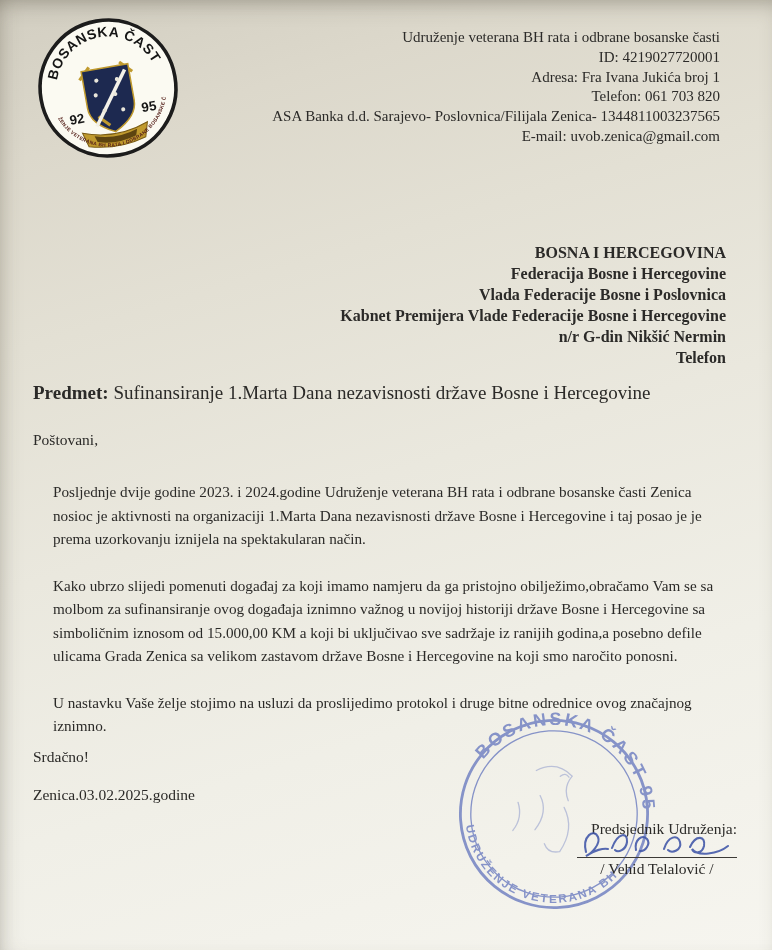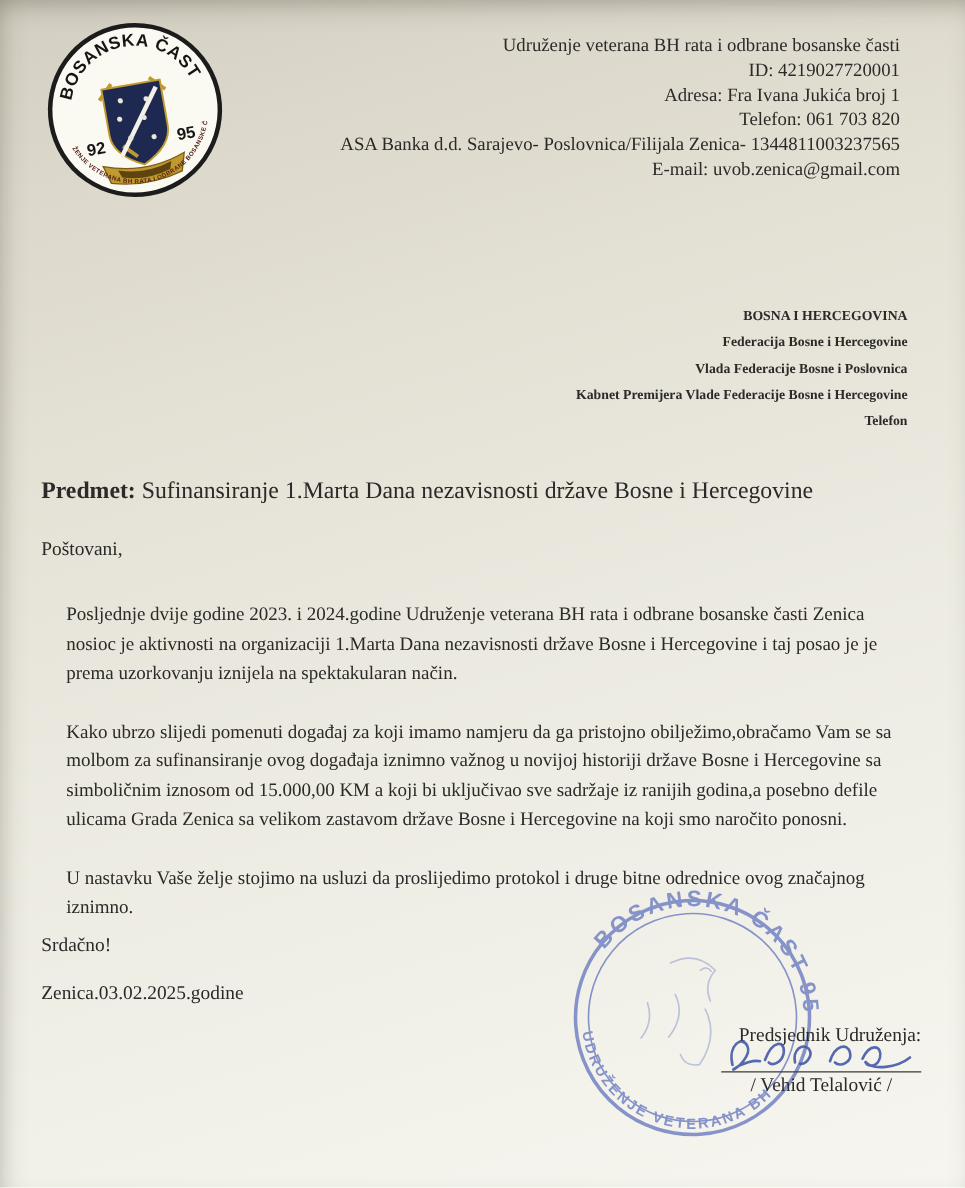--- a/index.html
+++ b/index.html
@@ -28,21 +28,21 @@
   .letterhead {
     position: absolute; top: 28px; right: 52px;
     text-align: right; font-size: 15px; line-height: 19.8px;
     white-space: nowrap;
   }
 
   
   .recipient {
     position: absolute; top: 243px; right: 46px;
     text-align: right; font-weight: bold;
-    font-size: 11px; line-height: 20.9px;
+    font-size: 16px; line-height: 20.9px;
     white-space: nowrap;
   }
 
   
   .subject { position: absolute; left: 33px; top: 382px; font-size: 19px; white-space: nowrap; }
   .subject b { font-weight: bold; }
   .salutation { position: absolute; left: 33px; top: 431px; font-size: 15.5px; }
 
   .body-text { position: absolute; left: 33px; top: 480px; width: 716px; font-size: 15.2px; }
   .body-text .line { line-height: 23.5px; white-space: nowrap; margin-left: 20px; }
@@ -127,20 +127,21 @@
     <div>Telefon: 061 703 820</div>
     <div>ASA Banka d.d. Sarajevo- Poslovnica/Filijala Zenica- 1344811003237565</div>
     <div>E-mail: uvob.zenica@gmail.com</div>
   </div>
 
   <div class="recipient">
     <div>BOSNA I HERCEGOVINA</div>
     <div>Federacija Bosne i Hercegovine</div>
     <div>Vlada Federacije Bosne i Poslovnica</div>
     <div>Kabnet Premijera Vlade Federacije Bosne i Hercegovine</div>
+    <div>n/r G-din Nikšić Nermin</div>
     <div>Telefon</div>
   </div>
 
   <div class="subject">
     <b>Predmet:</b>
     <span>Sufinansiranje 1.Marta Dana nezavisnosti države Bosne i Hercegovine</span>
   </div>
 
   <div class="salutation">Poštovani,</div>
 

